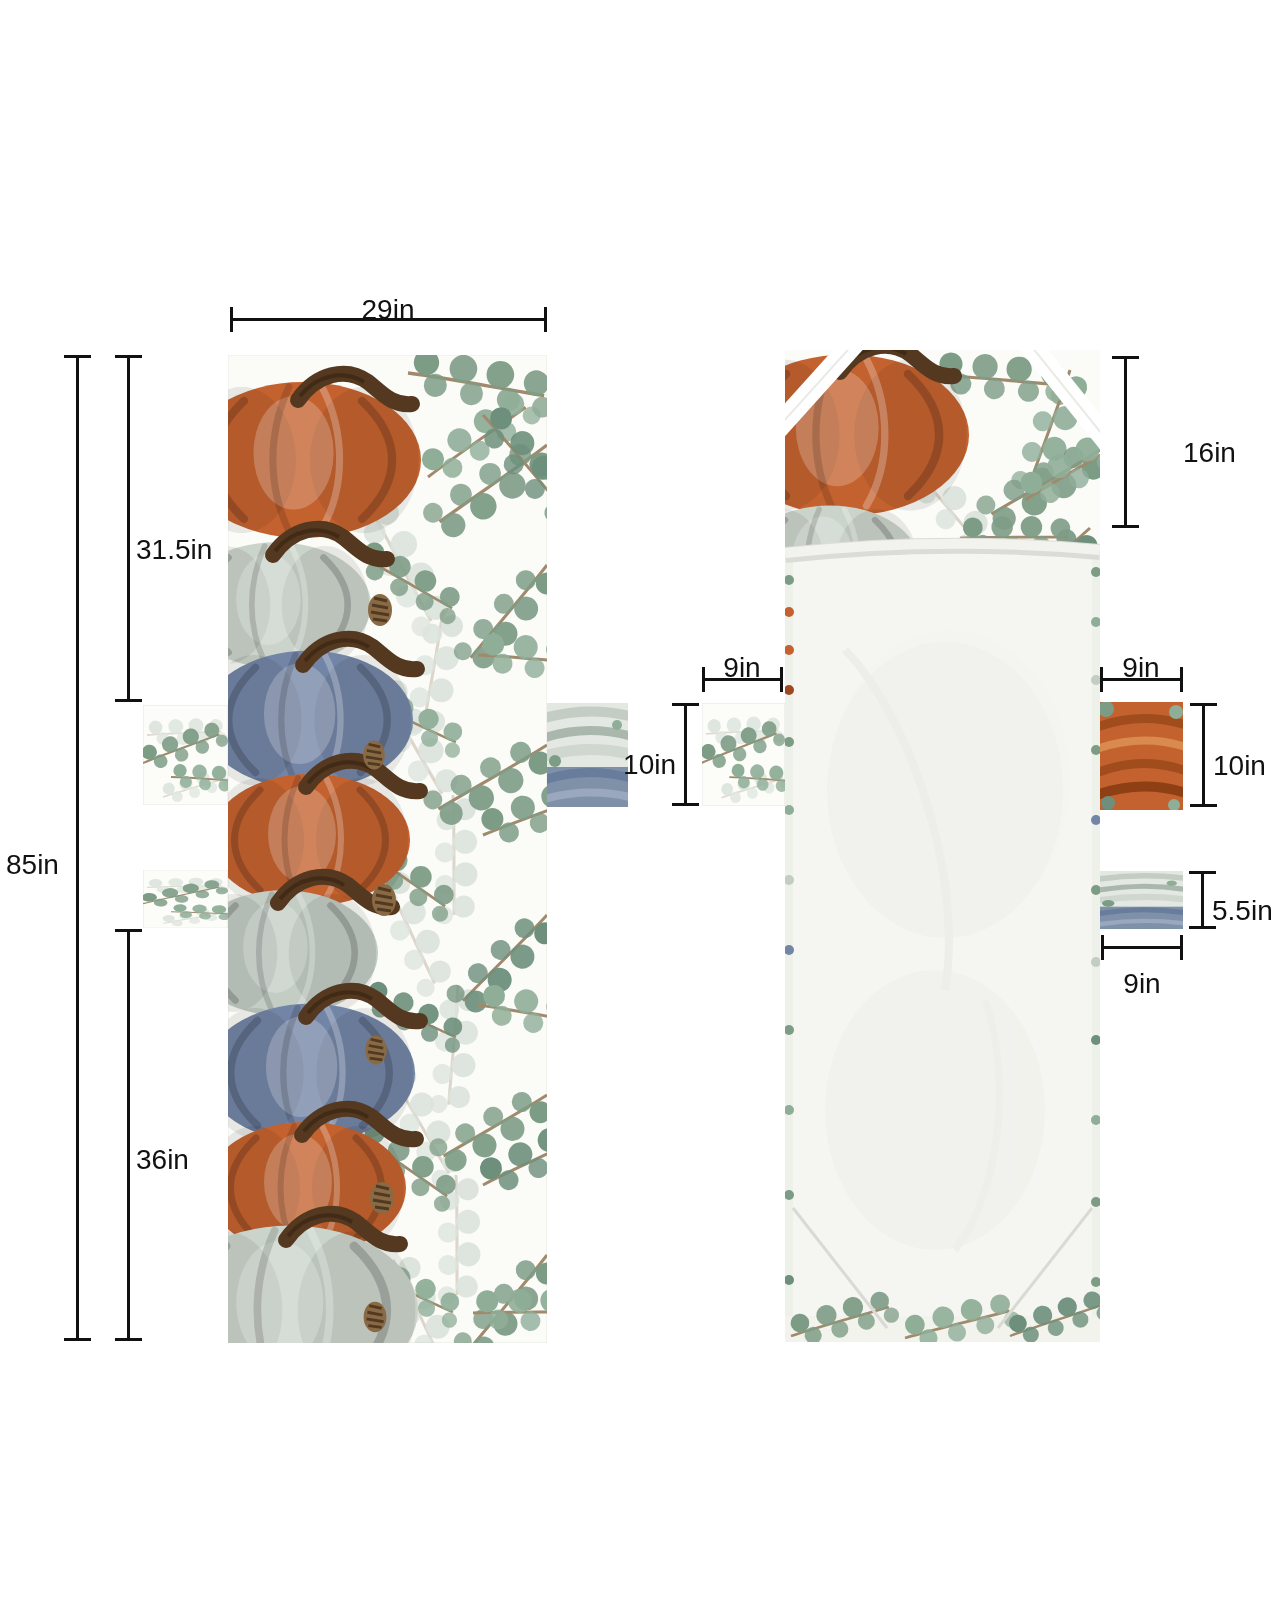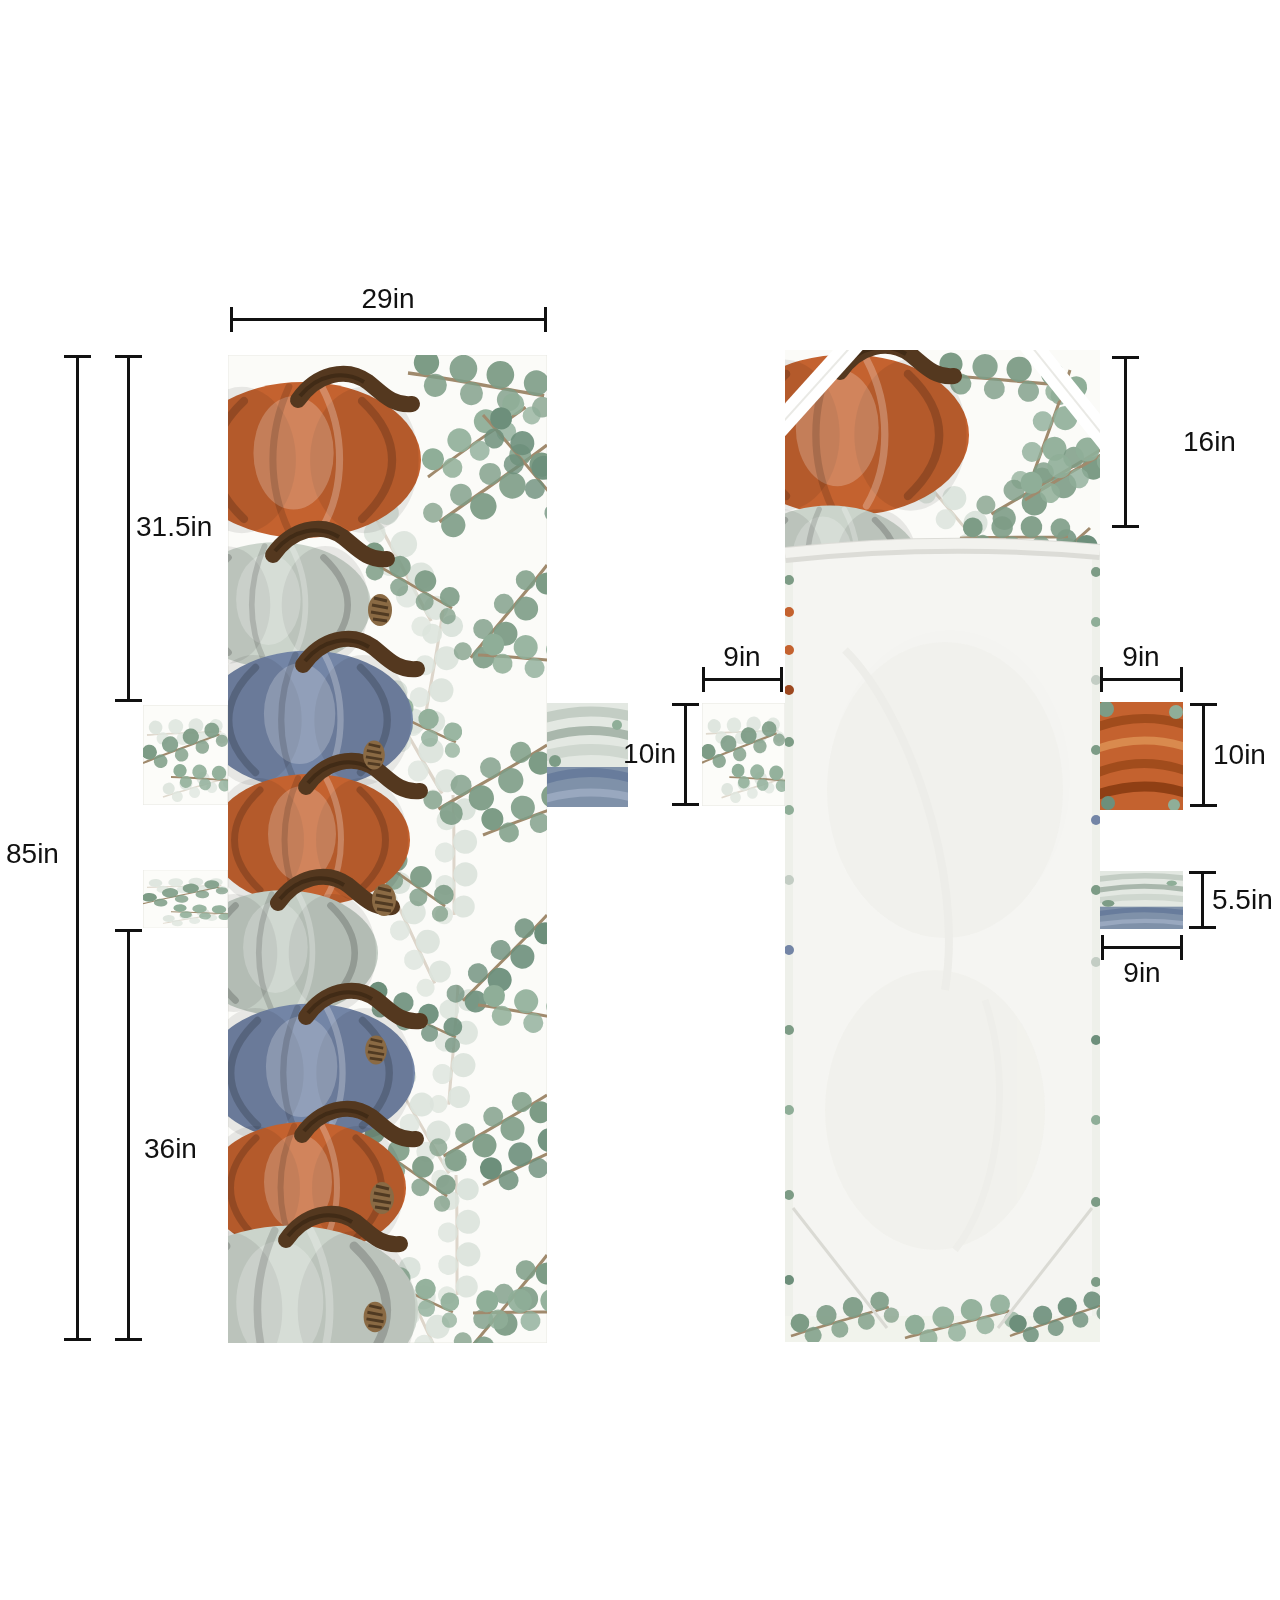--- a/index.html
+++ b/index.html
@@ -7,21 +7,21 @@
           font-family:"Liberation Sans",sans-serif;}
   .abs{position:absolute;}
   
   .hline{position:absolute;height:3px;background:#111;}
   .vline{position:absolute;width:3px;background:#111;}
   .cap{position:absolute;background:#111;}
   .hline>.cap{width:3px;height:25px;top:-11px;left:0;}
   .hline>.cap.end{left:auto;right:0;}
   .vline>.cap{width:27px;height:3px;left:-12px;top:0;}
   .vline>.cap.end{top:auto;bottom:0;}
-  .dlabel{position:absolute;font-size:28px;line-height:1.1;color:#111;white-space:nowrap;}
+  .dlabel{position:absolute;font-size:28px;line-height:1.1;color:#111;white-space:nowrap;margin-top:11px;}
   .cx{transform:translateX(-50%);}
   .cy{transform:translateY(-50%);}
   .rx{transform:translate(-100%,-50%);}
   svg{display:block;}
 </style>
 </head>
 <body>
 
 <div id="canvas">
 
@@ -258,27 +258,27 @@
   <div class="vline" style="left:76px;top:355px;height:986px">
     <i class="cap"></i>
       <i class="cap end"></i>
   </div>
   <div class="dlabel" style="left:6px;top:839px">85in</div>
 
   <div class="vline" style="left:127px;top:355px;height:347px">
     <i class="cap"></i>
       <i class="cap end"></i>
   </div>
-  <div class="dlabel" style="left:136px;top:512px">31.5in</div>
+  <div class="dlabel" style="left:136px;top:524px">31.5in</div>
 
   <div class="vline" style="left:127px;top:929px;height:412px">
     <i class="cap"></i>
       <i class="cap end"></i>
   </div>
-  <div class="dlabel" style="left:144px;top:1134px">36in</div>
+  <div class="dlabel" style="left:136px;top:1134px">36in</div>
 
   <div class="vline" style="left:1124px;top:356px;height:172px">
     <i class="cap"></i>
       <i class="cap end"></i>
   </div>
   <div class="dlabel" style="left:1183px;top:427px">16in</div>
 
   <div class="hline" style="left:702px;top:678px;width:81px">
     <i class="cap"></i>
       <i class="cap end"></i>

